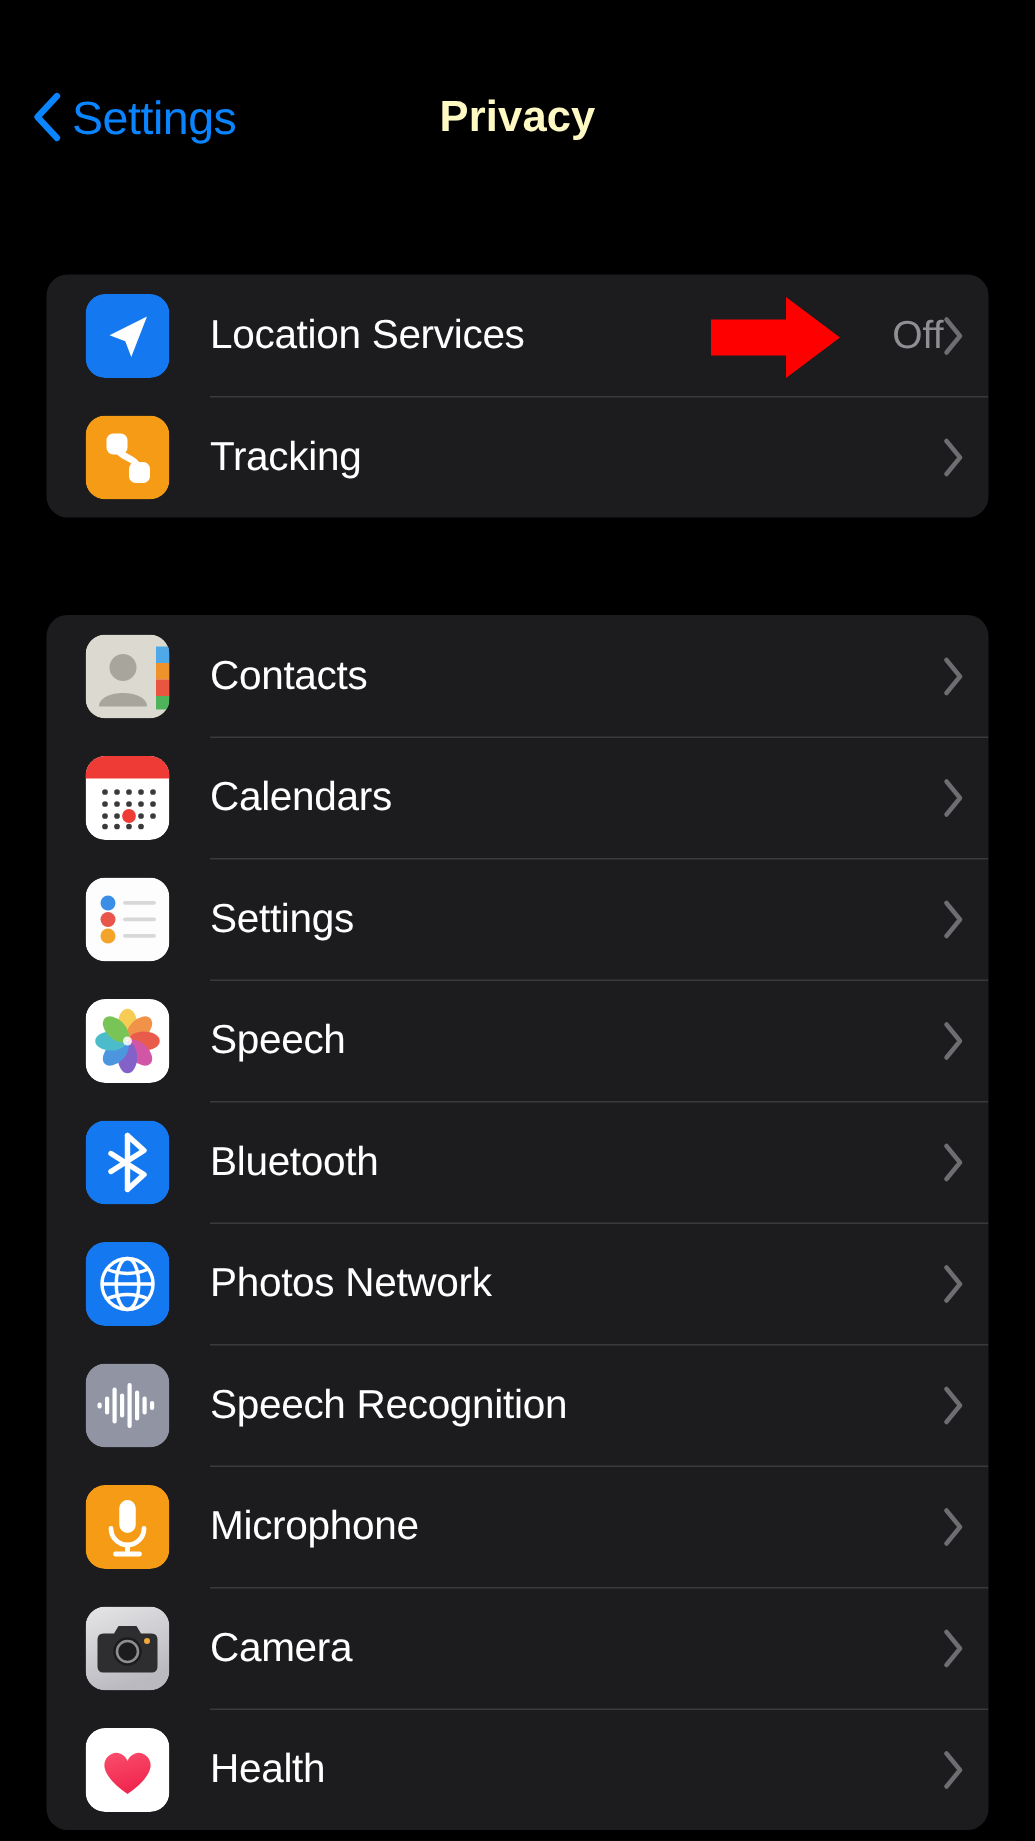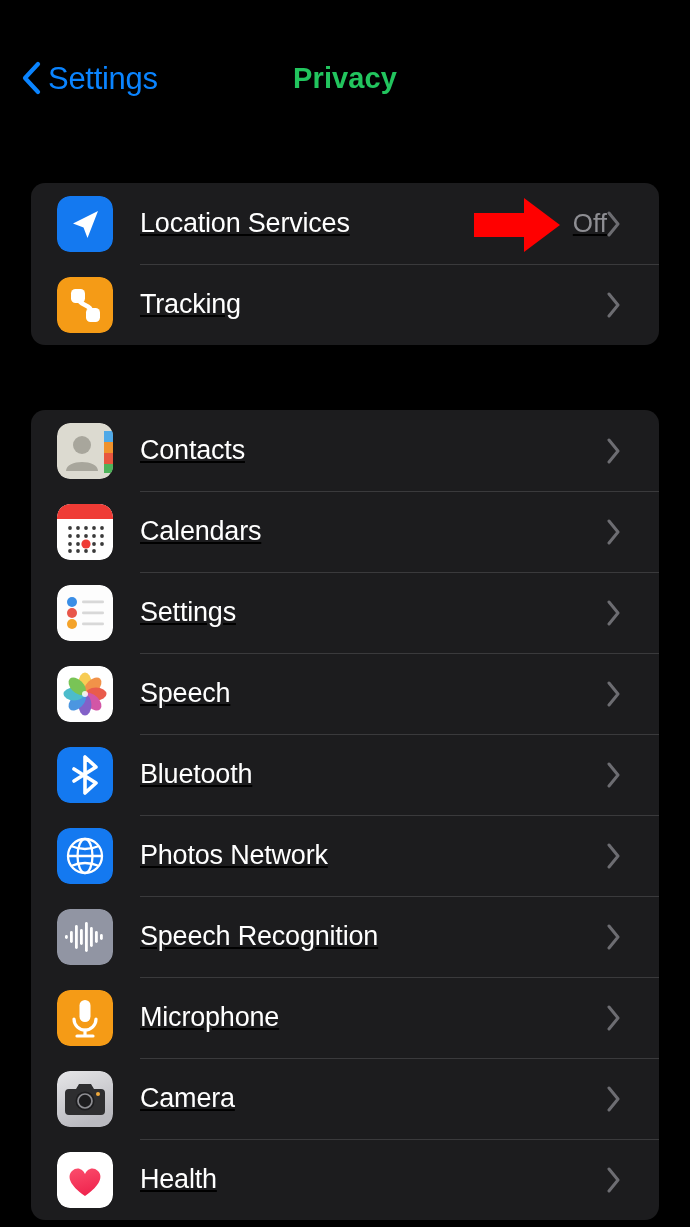--- a/index.html
+++ b/index.html
@@ -18,36 +18,35 @@
     display:flex; align-items:center; gap:6px;
     cursor:pointer; padding:0 6px;
   }
   .chev-back { width:22px; height:34px; flex:0 0 auto; display:block; }
   .back-label {
     color:#0a84ff; font-size:31px; letter-spacing:-0.3px; line-height:1;
   }
   .nav-title {
     position:absolute; left:0; top:0; width:690px; height:68px;
     display:flex; align-items:center; justify-content:center;
-    color:#22c55e; font-size:29px; font-weight:bold; letter-spacing:0.1px;
+    color:#fef9c3; font-size:29px; font-weight:bold; letter-spacing:0.1px;
   }
 
   
   .card {
     position:absolute; left:31px; width:628px;
     background:#1c1c1e; border-radius:14px; overflow:hidden;
   }
   #card-primary { top:183px; }
   #card-apps   { top:410px; }
 
   .row {
     position:relative; display:flex; align-items:center;
-    height:81px; padding-left:26px; padding-right:38px;
+    height:81px; padding-left:26px; padding-right:16px;
     cursor:pointer;
-    text-decoration:underline;
   }
   .row + .row::before {
     content:""; position:absolute; left:109px; right:0; top:0;
     height:1px; background:#3a3a3c;
   }
   .row-label {
     flex:1 1 auto; color:#fff; font-size:27px;
     letter-spacing:-0.2px; margin-left:27px; white-space:nowrap;
   }
   .row-value {

